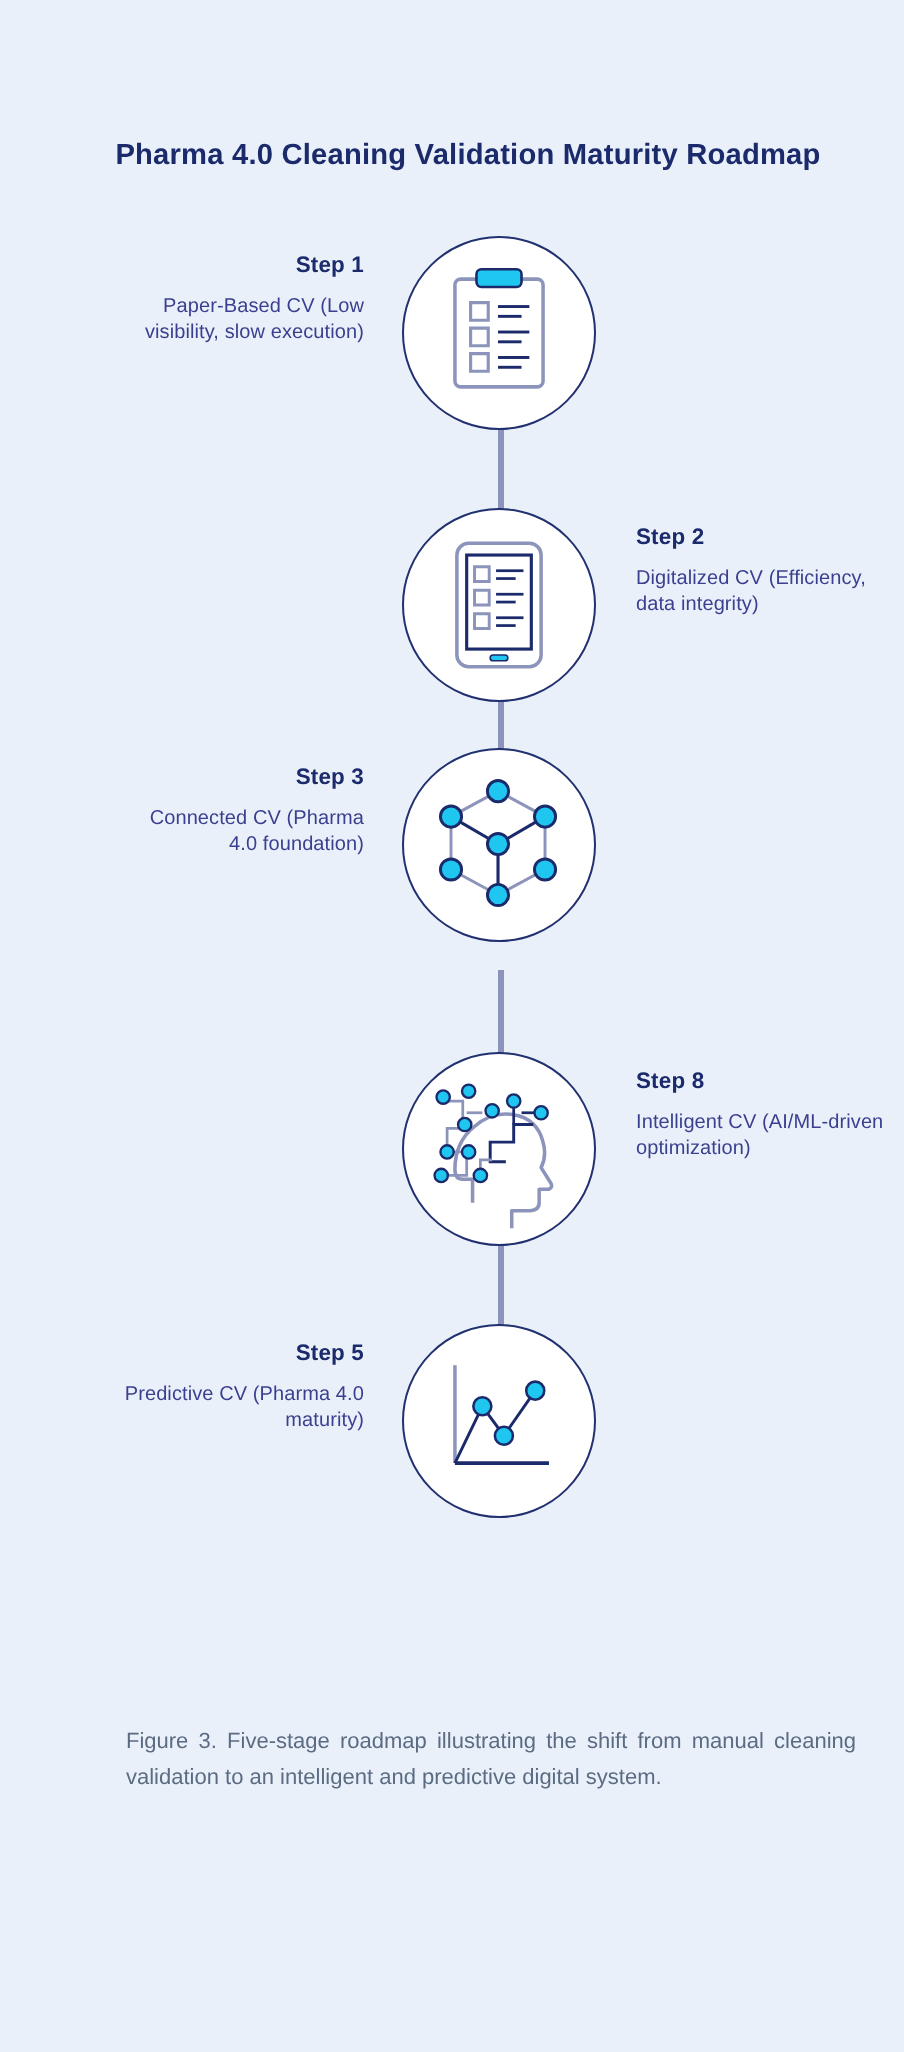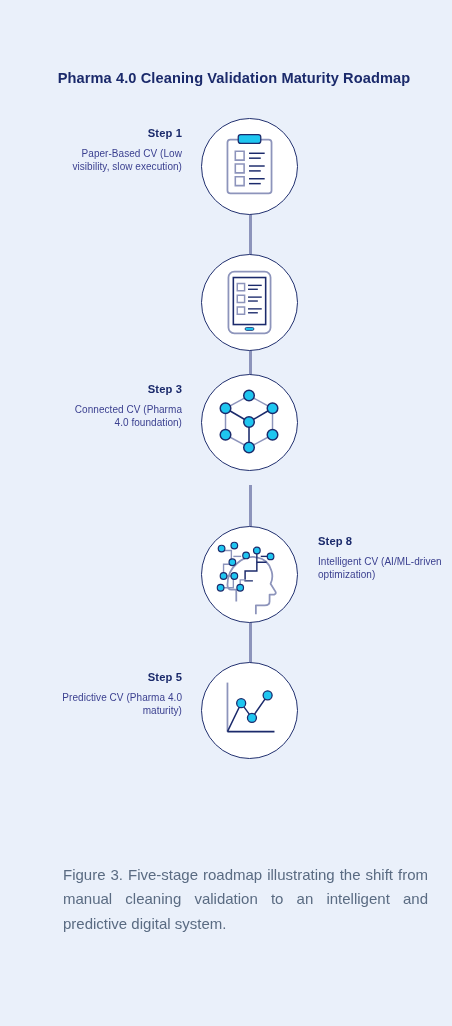--- a/index.html
+++ b/index.html
@@ -101,21 +101,21 @@
     color: #3a3f8f;
     letter-spacing: 0.05px;
   }
 
   
   .caption {
     position: absolute;
     left: 63px;
     top: 863px;
     width: 365px;
-    font-size: 15px;
+    font-size: 11px;
     line-height: 1.62;
     color: #5a6b82;
     text-align: justify;
   }
 </style>
 </head>
 <body>
 
 <div class="page">
 
@@ -144,20 +144,24 @@
           <line x1="48" y1="40" x2="60" y2="40" stroke="#1b2a6b" stroke-width="1.5"></line>
           <line x1="48" y1="48" x2="64" y2="48" stroke="#1b2a6b" stroke-width="1.5"></line>
           <line x1="48" y1="53" x2="60" y2="53" stroke="#1b2a6b" stroke-width="1.5"></line>
           <line x1="48" y1="61" x2="64" y2="61" stroke="#1b2a6b" stroke-width="1.5"></line>
           <line x1="48" y1="66" x2="60" y2="66" stroke="#1b2a6b" stroke-width="1.5"></line>
         </svg>
       </div>
     </div>
 
     <div class="step" style="top:136px;">
+      <div class="label right">
+        <div class="step-num">Step 2</div>
+        <div class="step-desc">Digitalized CV (Efficiency, data integrity)</div>
+      </div>
       <div class="circle">
         <svg viewBox="0 0 97 97">
           <rect x="27" y="17" width="43" height="63" rx="6" fill="none" stroke="#8d94bb" stroke-width="1.8"></rect>
           <rect x="32" y="23" width="33" height="48" fill="none" stroke="#1b2a6b" stroke-width="1.6"></rect>
           <rect x="44" y="74" width="9" height="3" rx="1.5" fill="#1fc6f0" stroke="#1b2a6b" stroke-width="0.8"></rect>
           <path d="M36 29 h7.5 v7.5 h-7.5 z" fill="none" stroke="#8d94bb" stroke-width="1.5"></path>
           <path d="M36 41 h7.5 v7.5 h-7.5 z" fill="none" stroke="#8d94bb" stroke-width="1.5"></path>
           <path d="M36 53 h7.5 v7.5 h-7.5 z" fill="none" stroke="#8d94bb" stroke-width="1.5"></path>
           <line x1="47" y1="31" x2="61" y2="31" stroke="#1b2a6b" stroke-width="1.4"></line>
           <line x1="47" y1="35" x2="57" y2="35" stroke="#1b2a6b" stroke-width="1.4"></line>

